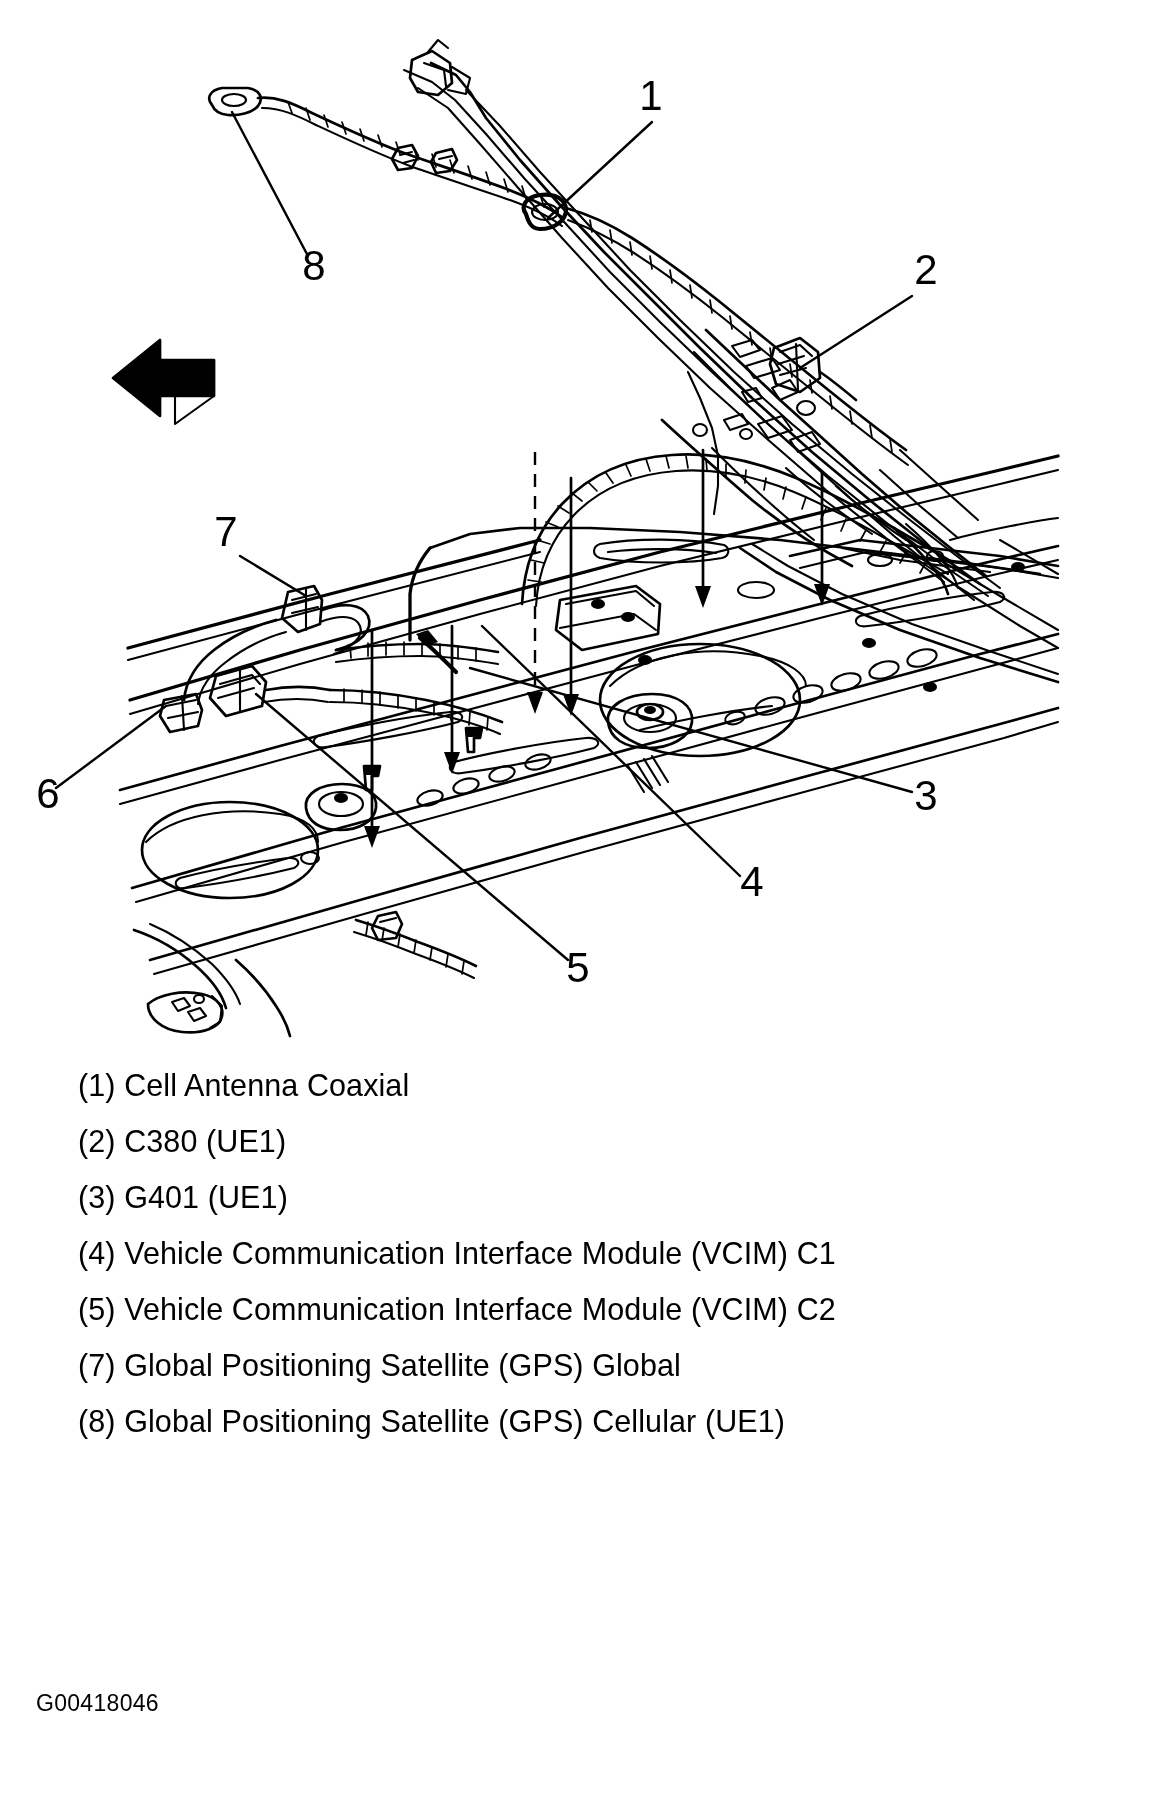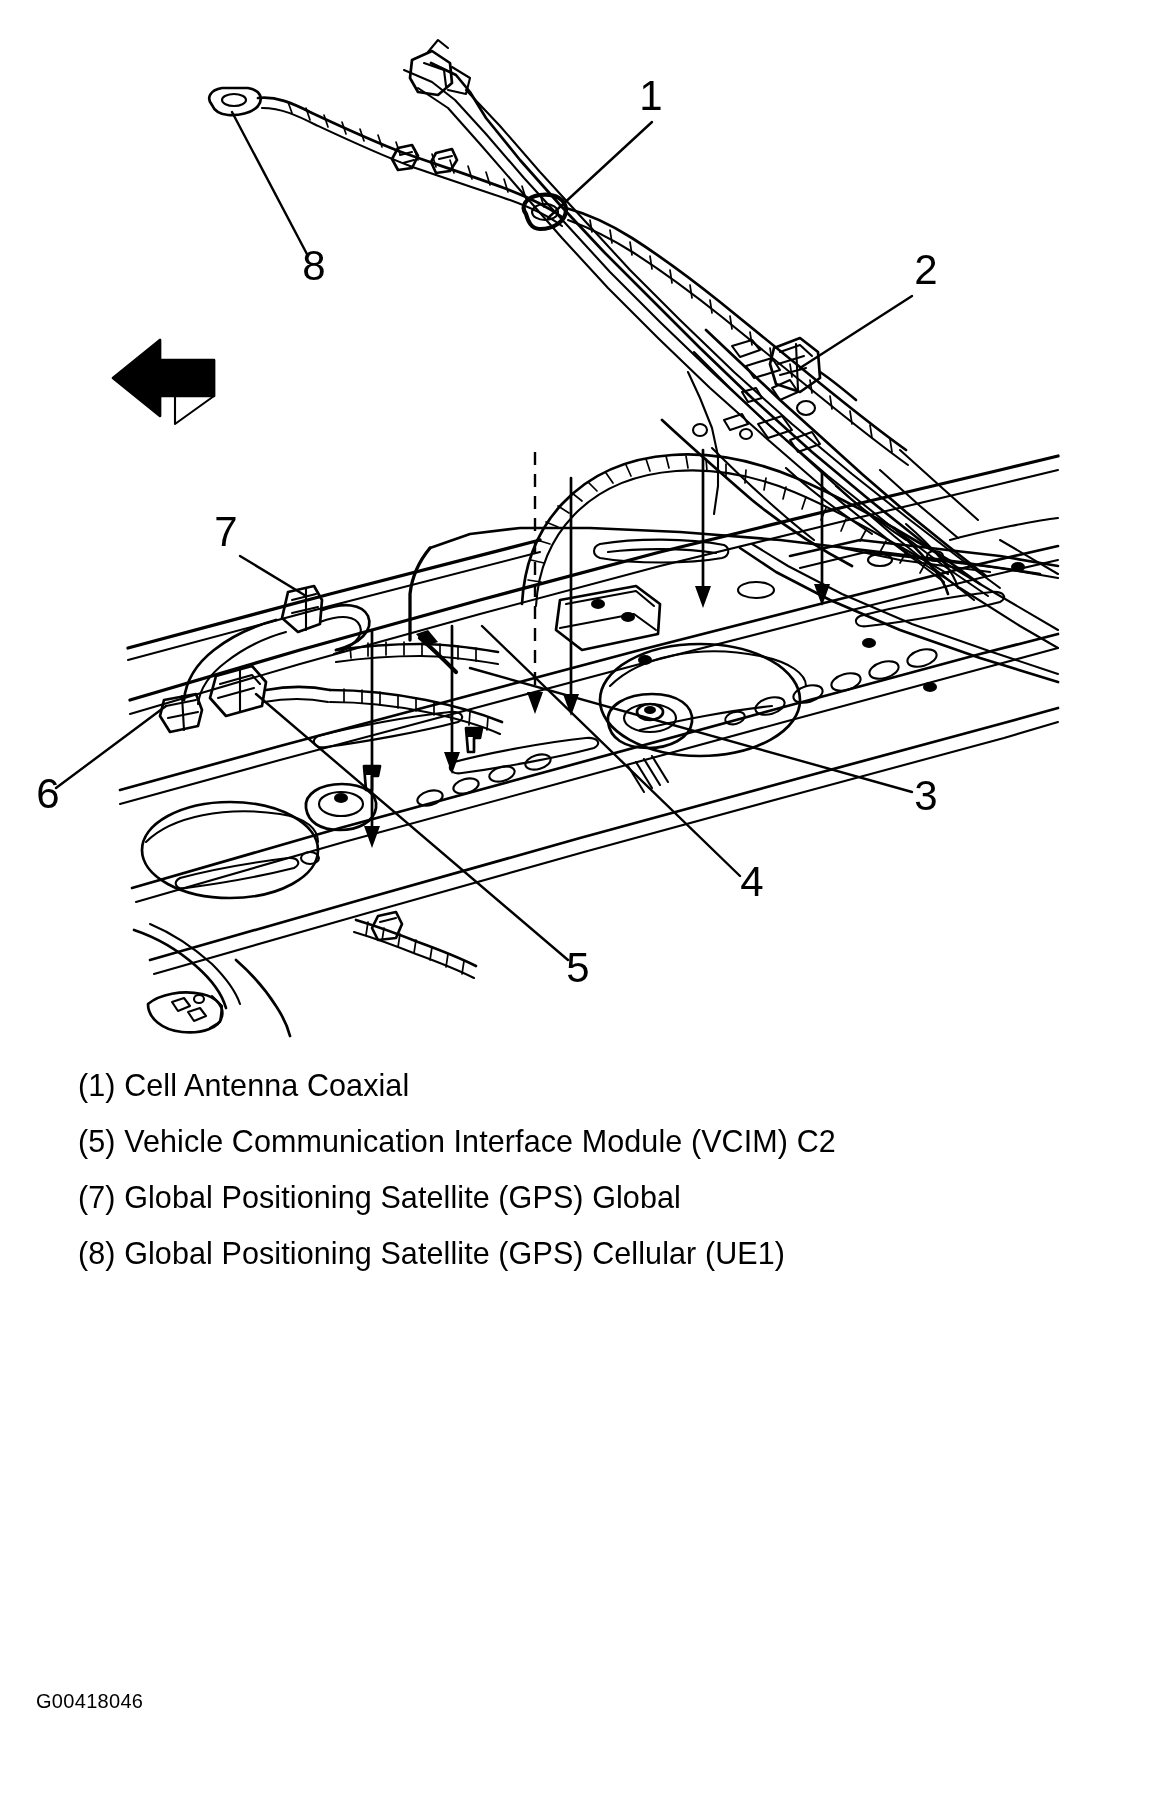--- a/index.html
+++ b/index.html
@@ -93,21 +93,21 @@
   .legend-index {
     display: inline;
   }
   .legend-text {
     display: inline;
   }
   #figure-id {
     position: absolute;
     left: 36px;
     top: 1690px;
-    font-size: 20px;
+    font-size: 23px;
     letter-spacing: 0.3px;
     color: #000000;
   }
 </style>
 </head>
 <body>
 
 <div id="page">
 
   <div id="diagram-region">
@@ -482,20 +482,23 @@
         <text class="calloutnum" x="226" y="546" text-anchor="middle">7</text>
         <text class="calloutnum" x="314" y="280" text-anchor="middle">8</text>
       </g>
 
     </svg>
   </div>
 
   <div id="legend-region">
     <ul class="legend-list">
       <li><span class="legend-index">(1)</span> <span class="legend-text">Cell Antenna Coaxial</span></li>
+      <li><span class="legend-index">(2)</span> <span class="legend-text">C380 (UE1)</span></li>
+      <li><span class="legend-index">(3)</span> <span class="legend-text">G401 (UE1)</span></li>
+      <li><span class="legend-index">(4)</span> <span class="legend-text">Vehicle Communication Interface Module (VCIM) C1</span></li>
       <li><span class="legend-index">(5)</span> <span class="legend-text">Vehicle Communication Interface Module (VCIM) C2</span></li>
       <li><span class="legend-index">(7)</span> <span class="legend-text">Global Positioning Satellite (GPS) Global</span></li>
       <li><span class="legend-index">(8)</span> <span class="legend-text">Global Positioning Satellite (GPS) Cellular (UE1)</span></li>
     </ul>
   </div>
 
   <div id="figure-id">G00418046</div>
 
 </div>
 

